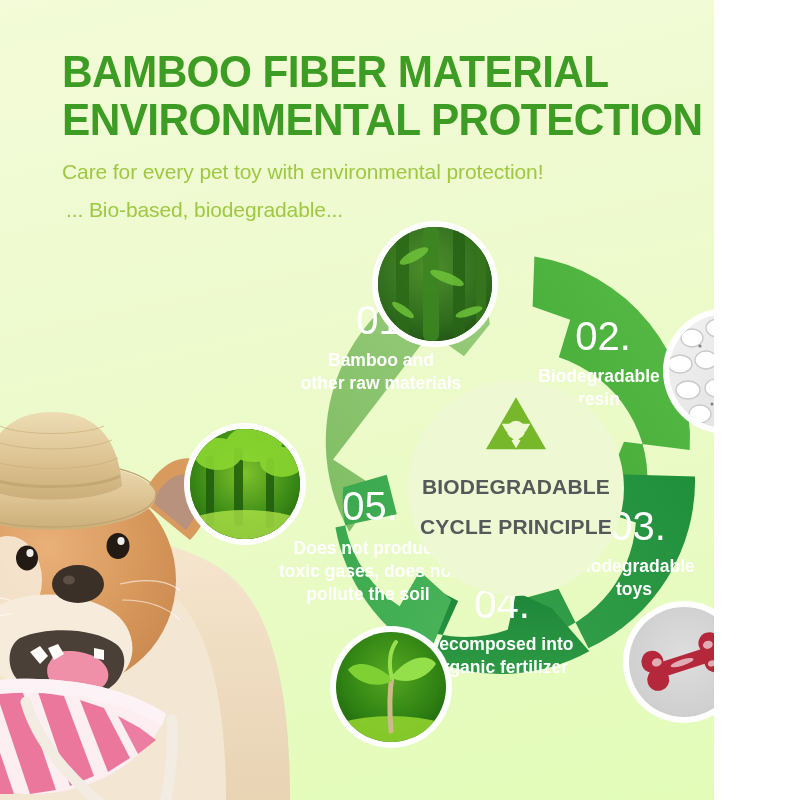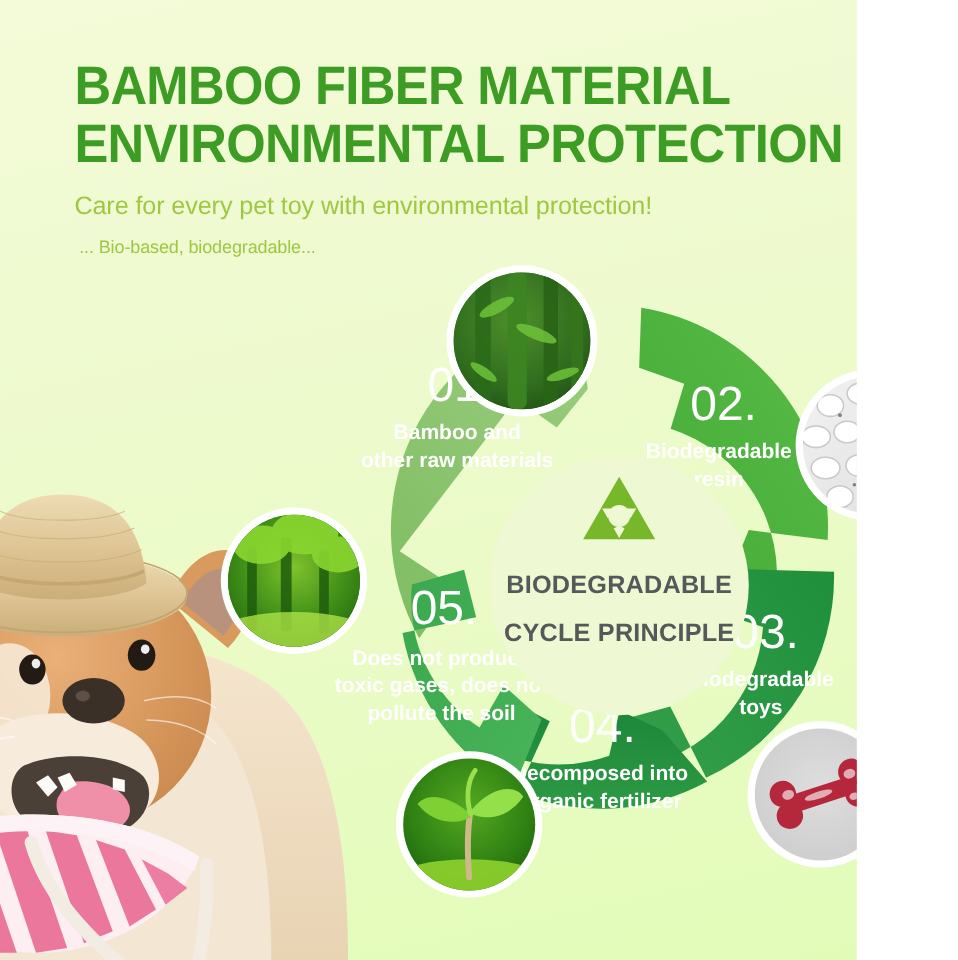--- a/index.html
+++ b/index.html
@@ -50,21 +50,21 @@
     color: #9fc842;
     font-size: 21px;
     font-weight: 400;
     letter-spacing: -0.1px;
   }
   .subtitle-2 {
     position: absolute;
     left: 66px;
     top: 198px;
     color: #a4cc4b;
-    font-size: 15px;
+    font-size: 21px;
     font-weight: 400;
     letter-spacing: -0.1px;
   }
 
   
   .dog-photo {
     position: absolute;
     left: -10px;
     top: 228px;
     width: 305px;

